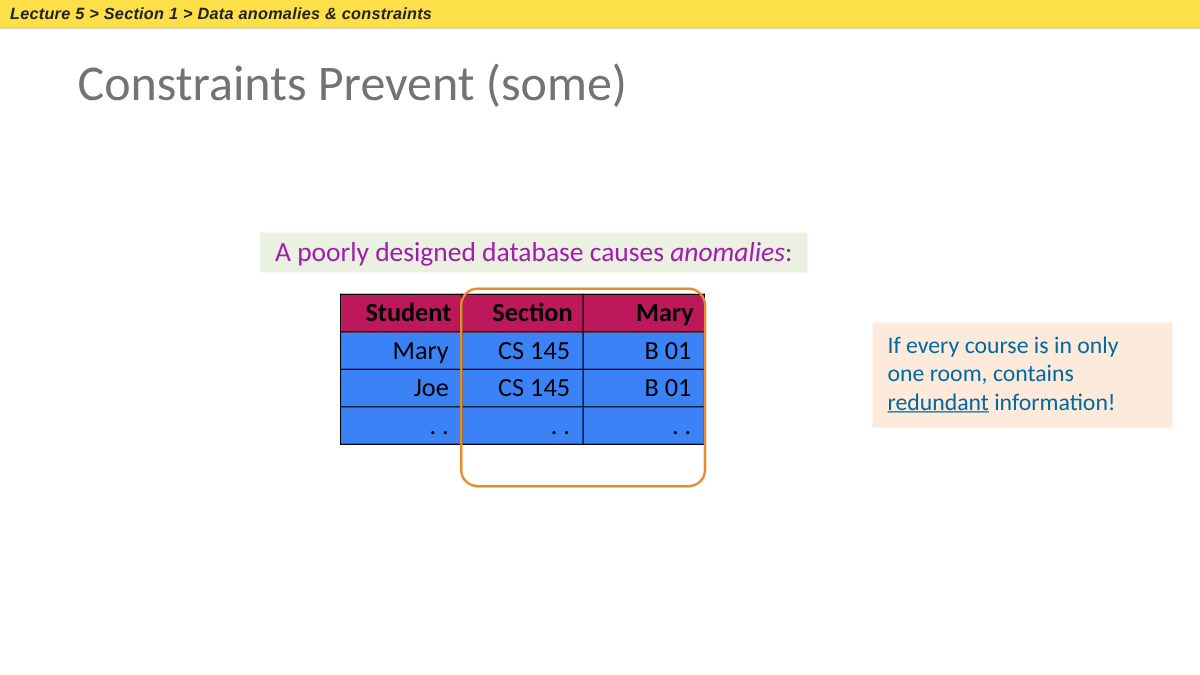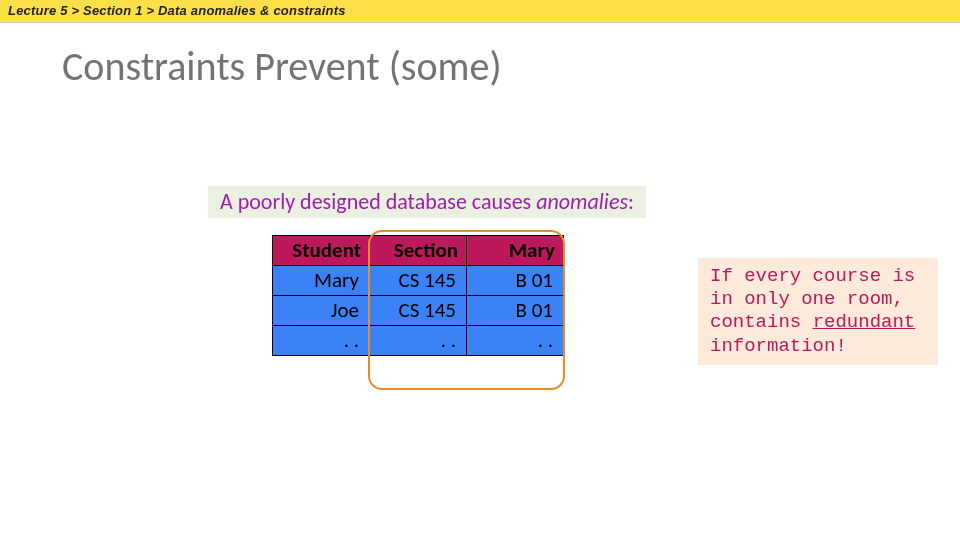--- a/index.html
+++ b/index.html
@@ -74,22 +74,21 @@
   }
   .callout {
     position: absolute;
     left: 698px;
     top: 258px;
     width: 218px;
     background: #fdeada;
     font-size: 19px;
     line-height: 1.22;
     padding: 7px 10px 7px 12px;
-    color: #be185d;
-    font-family: Liberation Mono, monospace;
+    color: #0369a1;
   }
   .callout .underline {
     text-decoration: underline;
   }
 </style>
 </head>
 <body>
 
 <div class="breadcrumb-bar">Lecture 5  &gt;  Section 1  &gt;  Data anomalies &amp; constraints</div>
 

